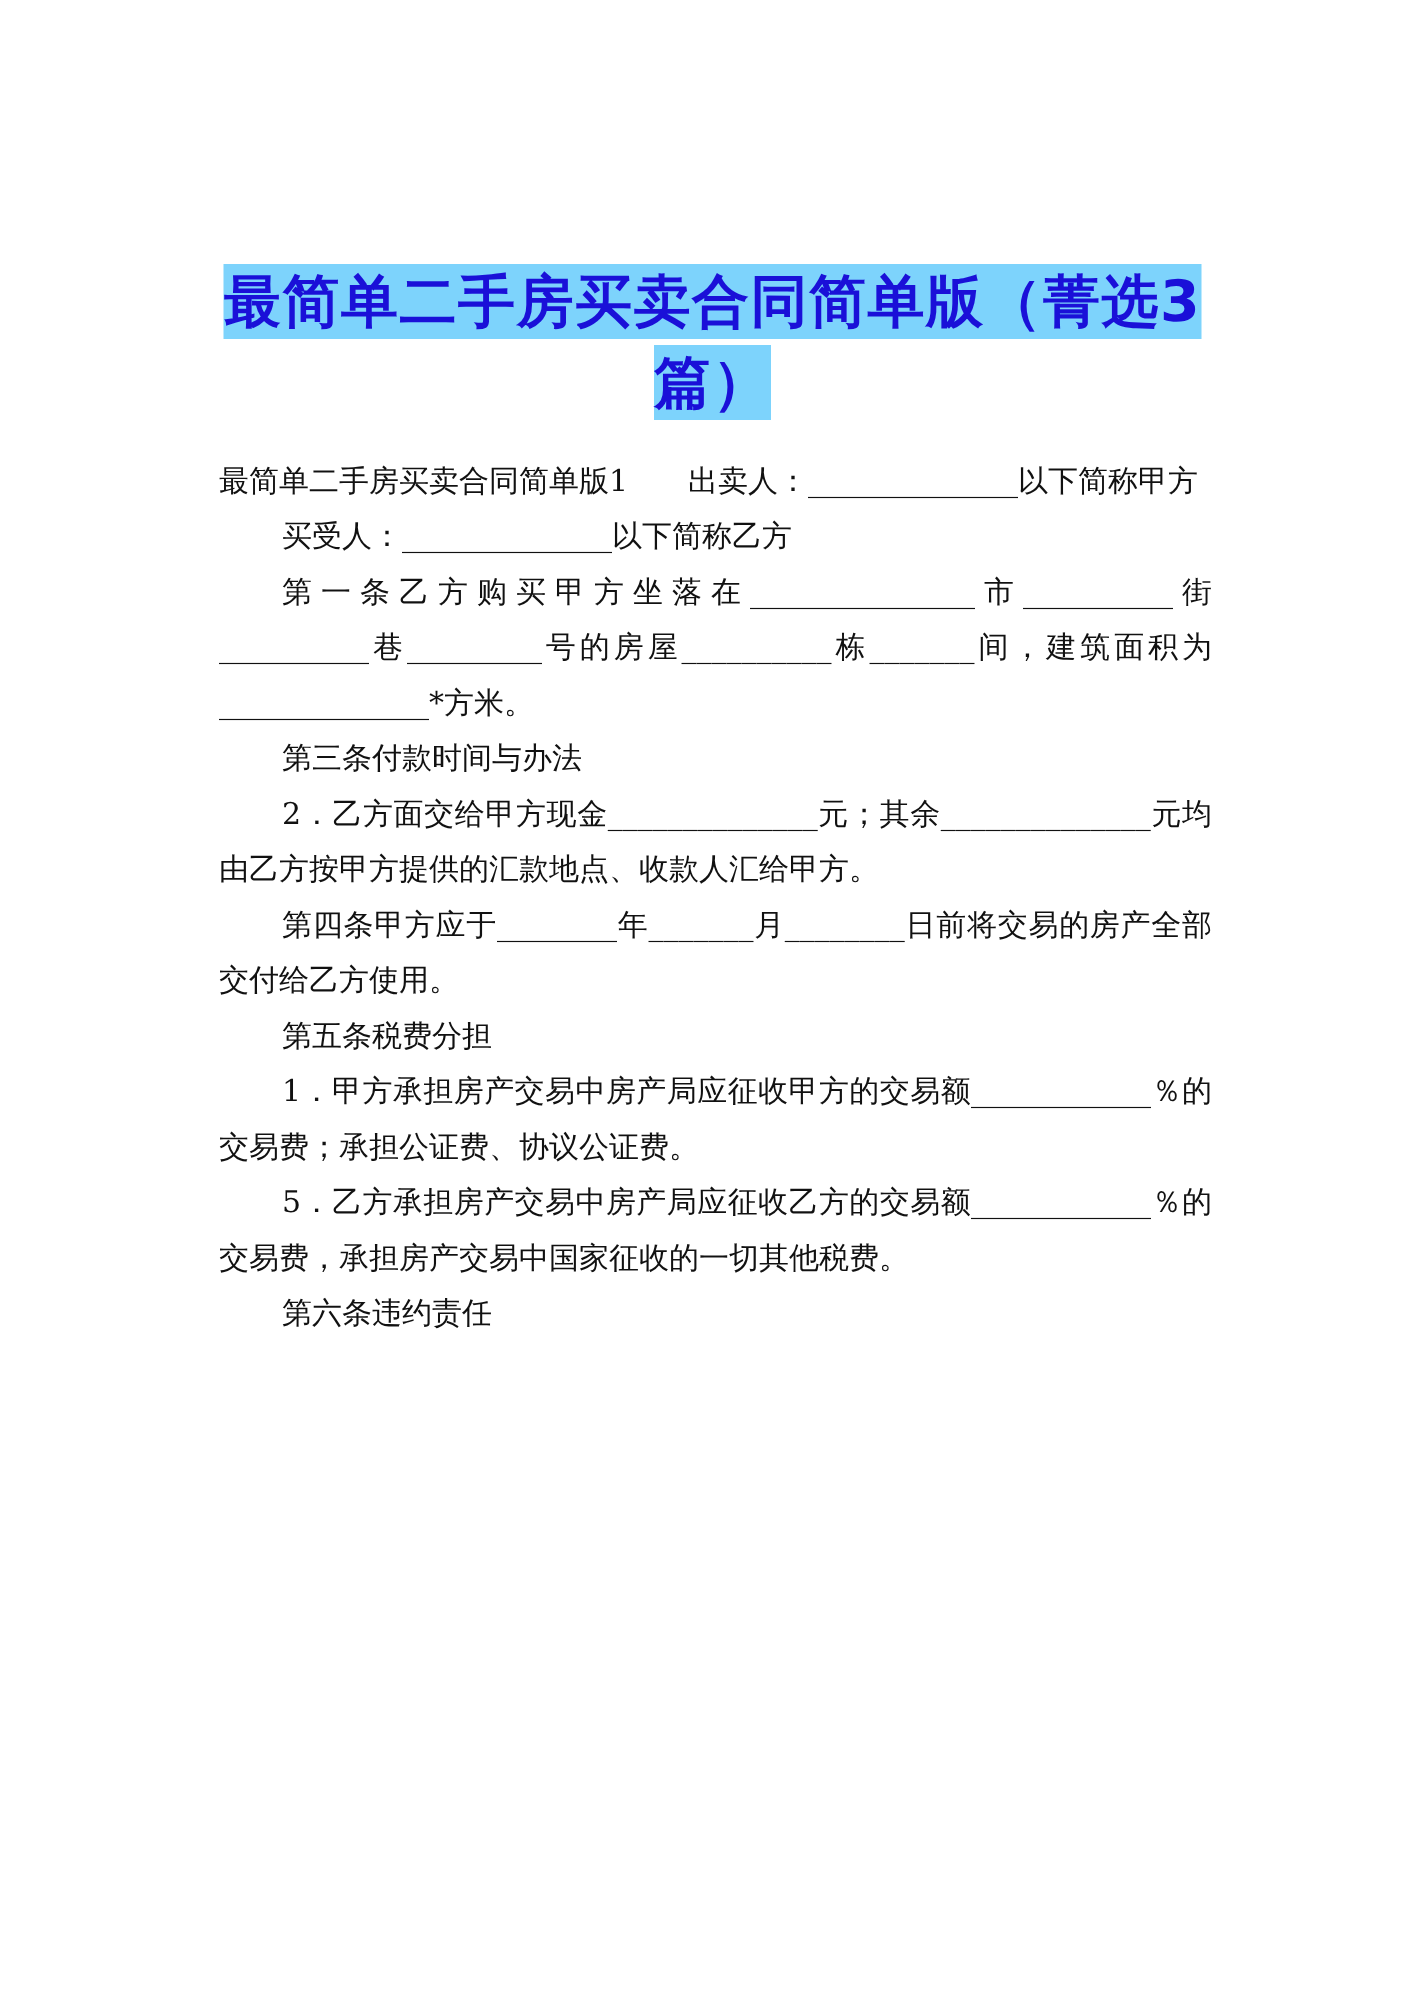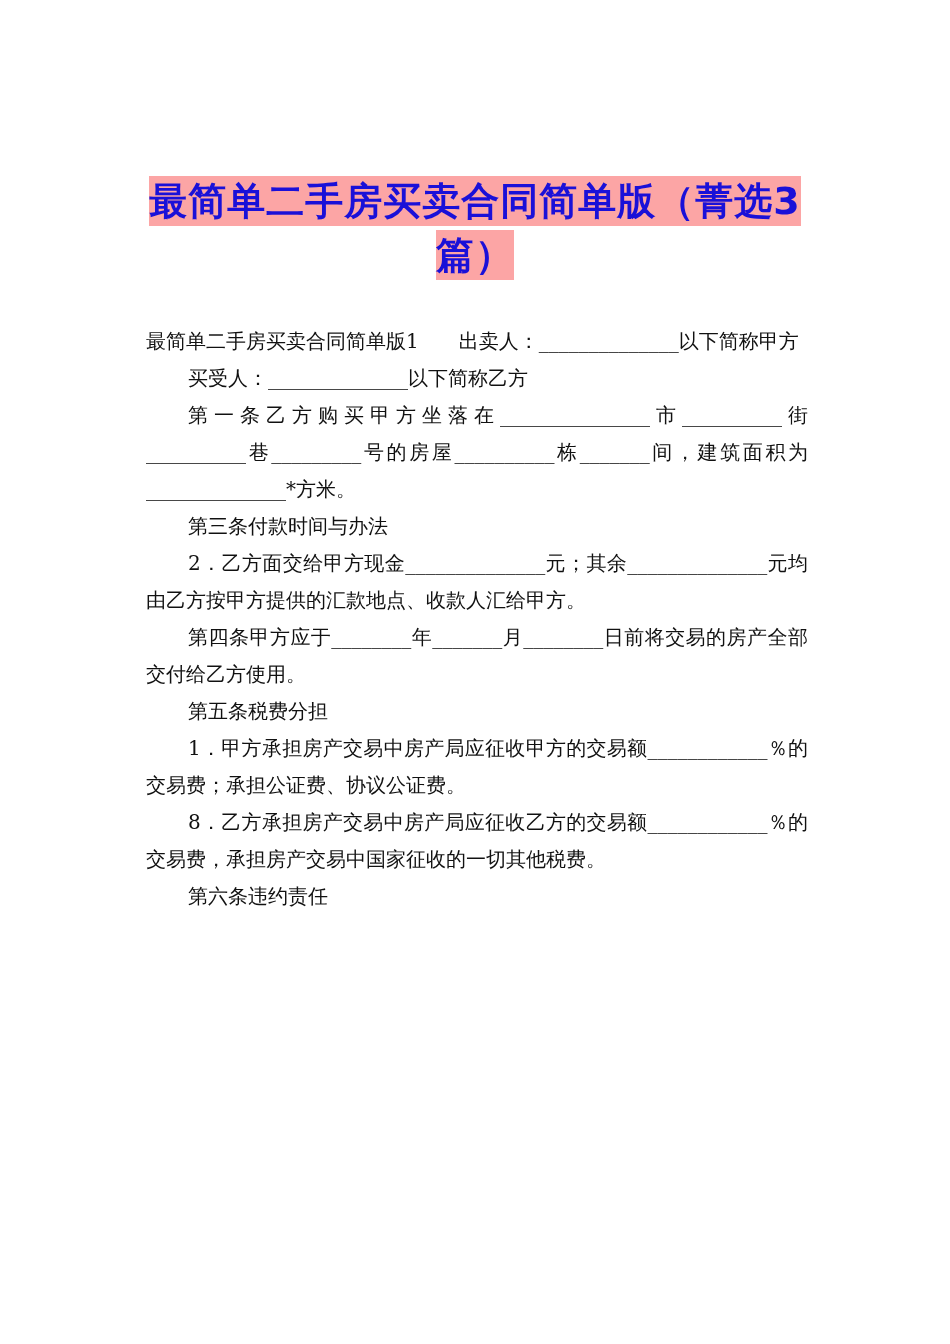--- a/index.html
+++ b/index.html
@@ -1,38 +1,38 @@
 <!DOCTYPE html>
 <html><head>
   <meta charset="utf-8">
   <style>
     html, body { margin: 0; padding: 0; background: #ffffff; }
     body { width: 950px; height: 1344px; position: relative; overflow: hidden;
       font-family: "DejaVu Serif", "Liberation Serif", serif; color: #111; }
     .title-wrap { position: absolute; left: 0; top: 176px; width: 950px; text-align: center; }
     .title-line { display: block; margin: 0 auto; width: fit-content;
       font-family: "DejaVu Sans", "Liberation Sans", sans-serif; font-weight: bold;
-      font-size: 38px; line-height: 50px; color: #1a10d8; background: #fca5a5; letter-spacing: 1px; }
+      font-size: 38px; line-height: 50px; color: #1a10d8; background: #7dd3fc; letter-spacing: 1px; }
     .title-line + .title-line { margin-top: 4px; }
-    .body { position: absolute; left: 146px; top: 323px; width: 662px; }
+    .body { position: absolute; left: 146px; top: 302px; width: 662px; }
     .p { font-size: 20px; line-height: 37px; margin: 0; white-space: pre-wrap; text-align: justify; }
     .indent { text-indent: 42px; }
   </style>
 </head>
 <body>
 
 <div class="title-wrap">
   <span class="title-line">最简单二手房买卖合同简单版（菁选3</span>
   <span class="title-line">篇）</span>
 </div>
 
 <div class="body">
   <p class="p">最简单二手房买卖合同简单版1　　出卖人：______________以下简称甲方</p>
   <p class="p indent">买受人：______________以下简称乙方</p>
   <p class="p indent">第一条乙方购买甲方坐落在_______________市__________街__________巷_________号的房屋__________栋_______间，建筑面积为______________*方米。</p>
   <p class="p indent">第三条付款时间与办法</p>
   <p class="p indent">2．乙方面交给甲方现金______________元；其余______________元均由乙方按甲方提供的汇款地点、收款人汇给甲方。</p>
   <p class="p indent">第四条甲方应于________年_______月________日前将交易的房产全部交付给乙方使用。</p>
   <p class="p indent">第五条税费分担</p>
   <p class="p indent">1．甲方承担房产交易中房产局应征收甲方的交易额____________％的交易费；承担公证费、协议公证费。</p>
-  <p class="p indent">8．乙方承担房产交易中房产局应征收乙方的交易额____________％的交易费，承担房产交易中国家征收的一切其他税费。</p>
+  <p class="p indent">5．乙方承担房产交易中房产局应征收乙方的交易额____________％的交易费，承担房产交易中国家征收的一切其他税费。</p>
   <p class="p indent">第六条违约责任</p>
 </div>
 
 </body></html>

